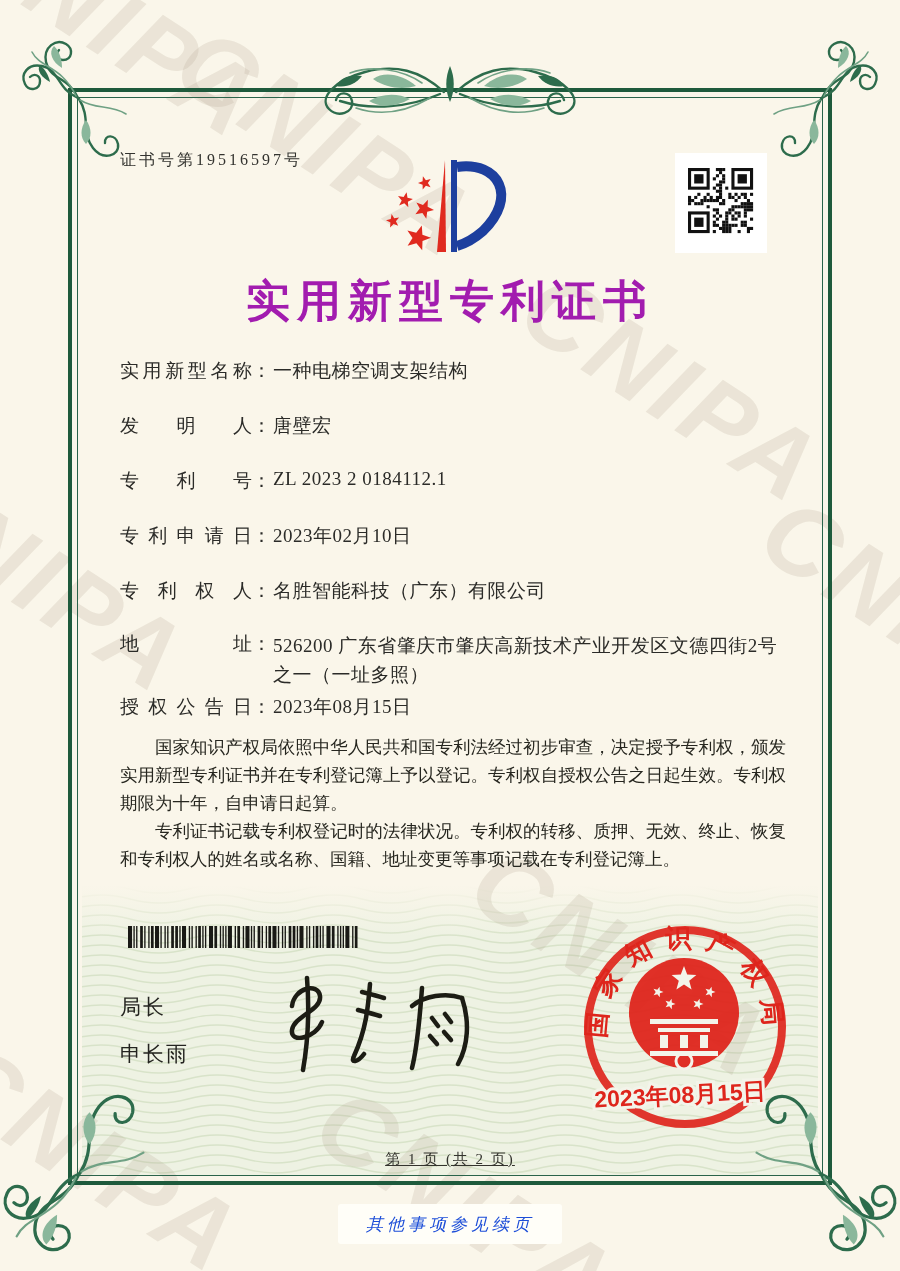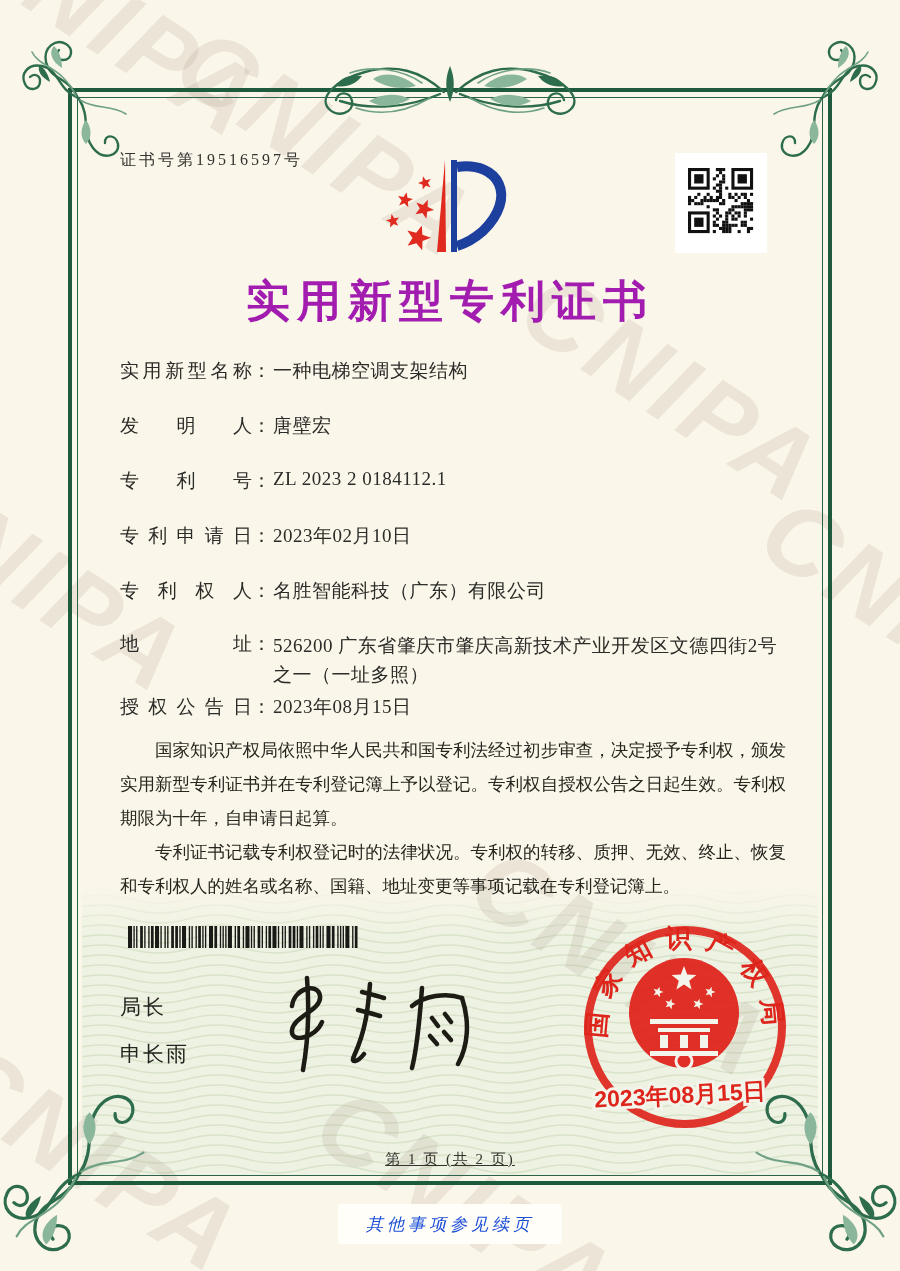--- a/index.html
+++ b/index.html
@@ -41,21 +41,21 @@
   
   .frow{position:absolute;left:120px;width:680px;font-size:19px;z-index:5;}
   .flabel{display:inline-block;width:132px;text-align:justify;text-align-last:justify;
           vertical-align:top;}
   .fcolon{display:inline-block;vertical-align:top;margin-right:2px;}
   .fvalue{display:inline-block;vertical-align:top;letter-spacing:0.5px;}
   .fvalue-wrap{width:520px;line-height:29px;font-family:Liberation Serif, serif;}
   .grant2{position:absolute;left:340px;top:0;}
 
   
-  #paras{left:120px;top:733px;width:666px;z-index:5;font-size:17.5px;line-height:34px;
+  #paras{left:120px;top:733px;width:666px;z-index:5;font-size:17.5px;line-height:28px;
          text-align:justify;color:#26261f;}
   #paras p{margin:0;text-indent:2em;}
 
   
   #barcode{left:128px;top:926px;z-index:5;}
   #director-title{left:120px;top:993px;font-family:"Liberation Sans",sans-serif;
                   font-size:21px;letter-spacing:2px;z-index:5;color:#23231f;}
   #director-name{left:120px;top:1040px;font-family:"Liberation Sans",sans-serif;
                  font-size:21px;letter-spacing:2px;z-index:5;color:#23231f;}
   #signature{left:262px;top:972px;z-index:5;}

